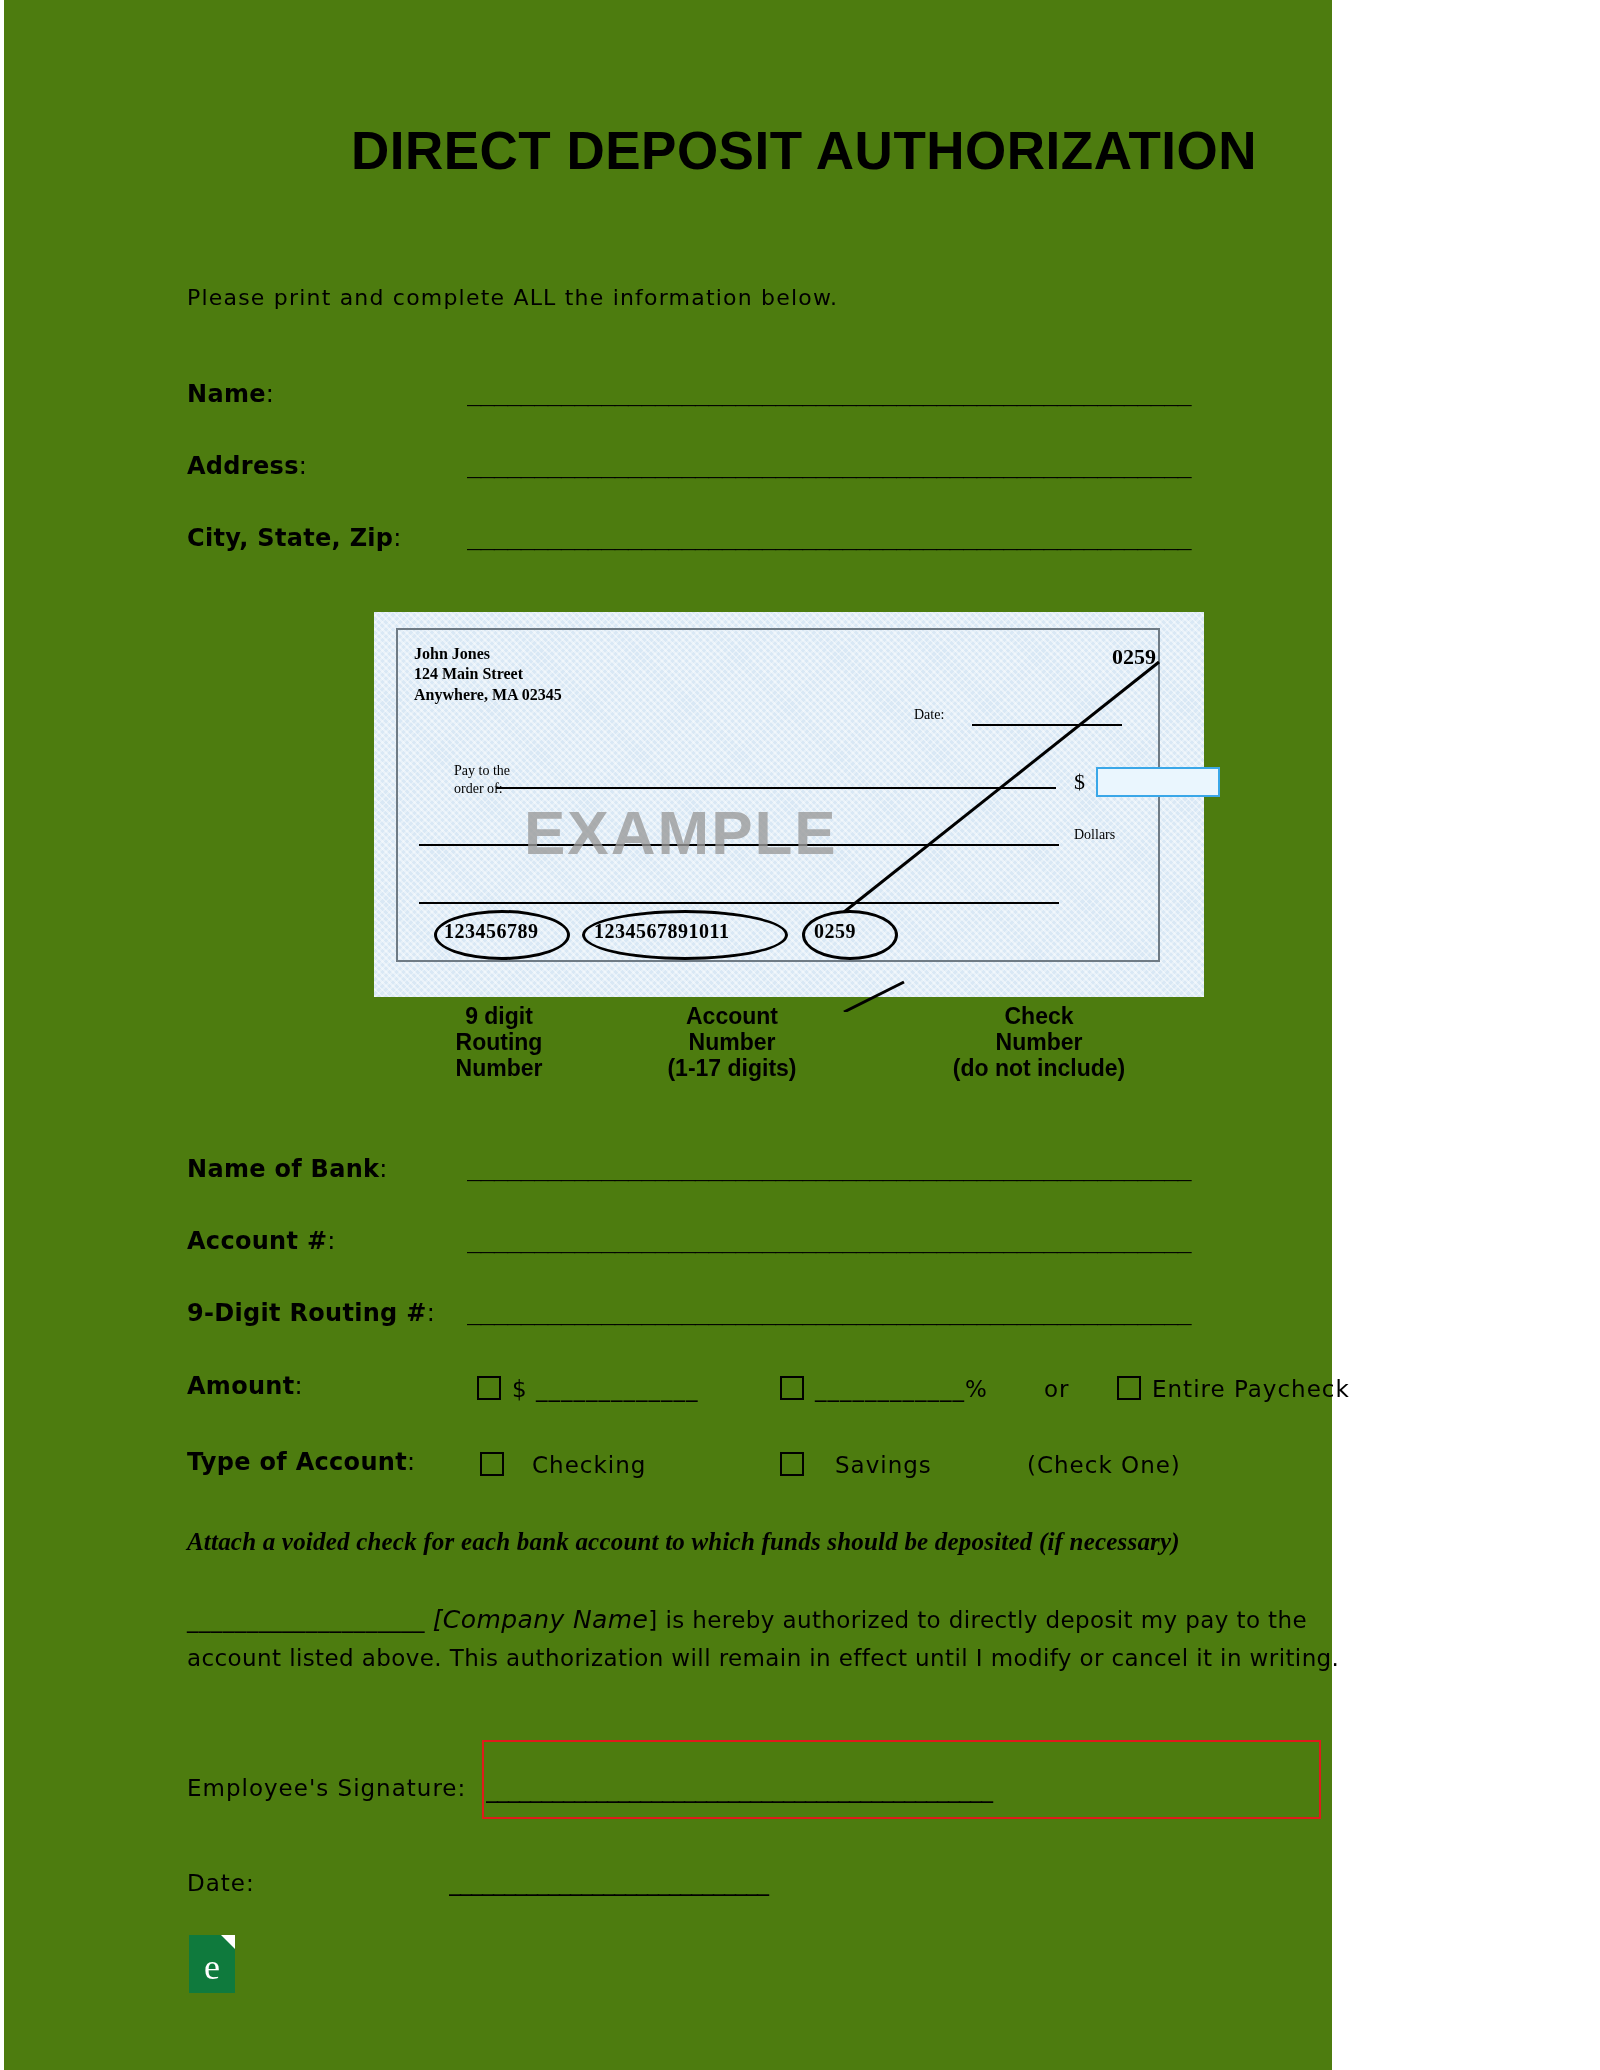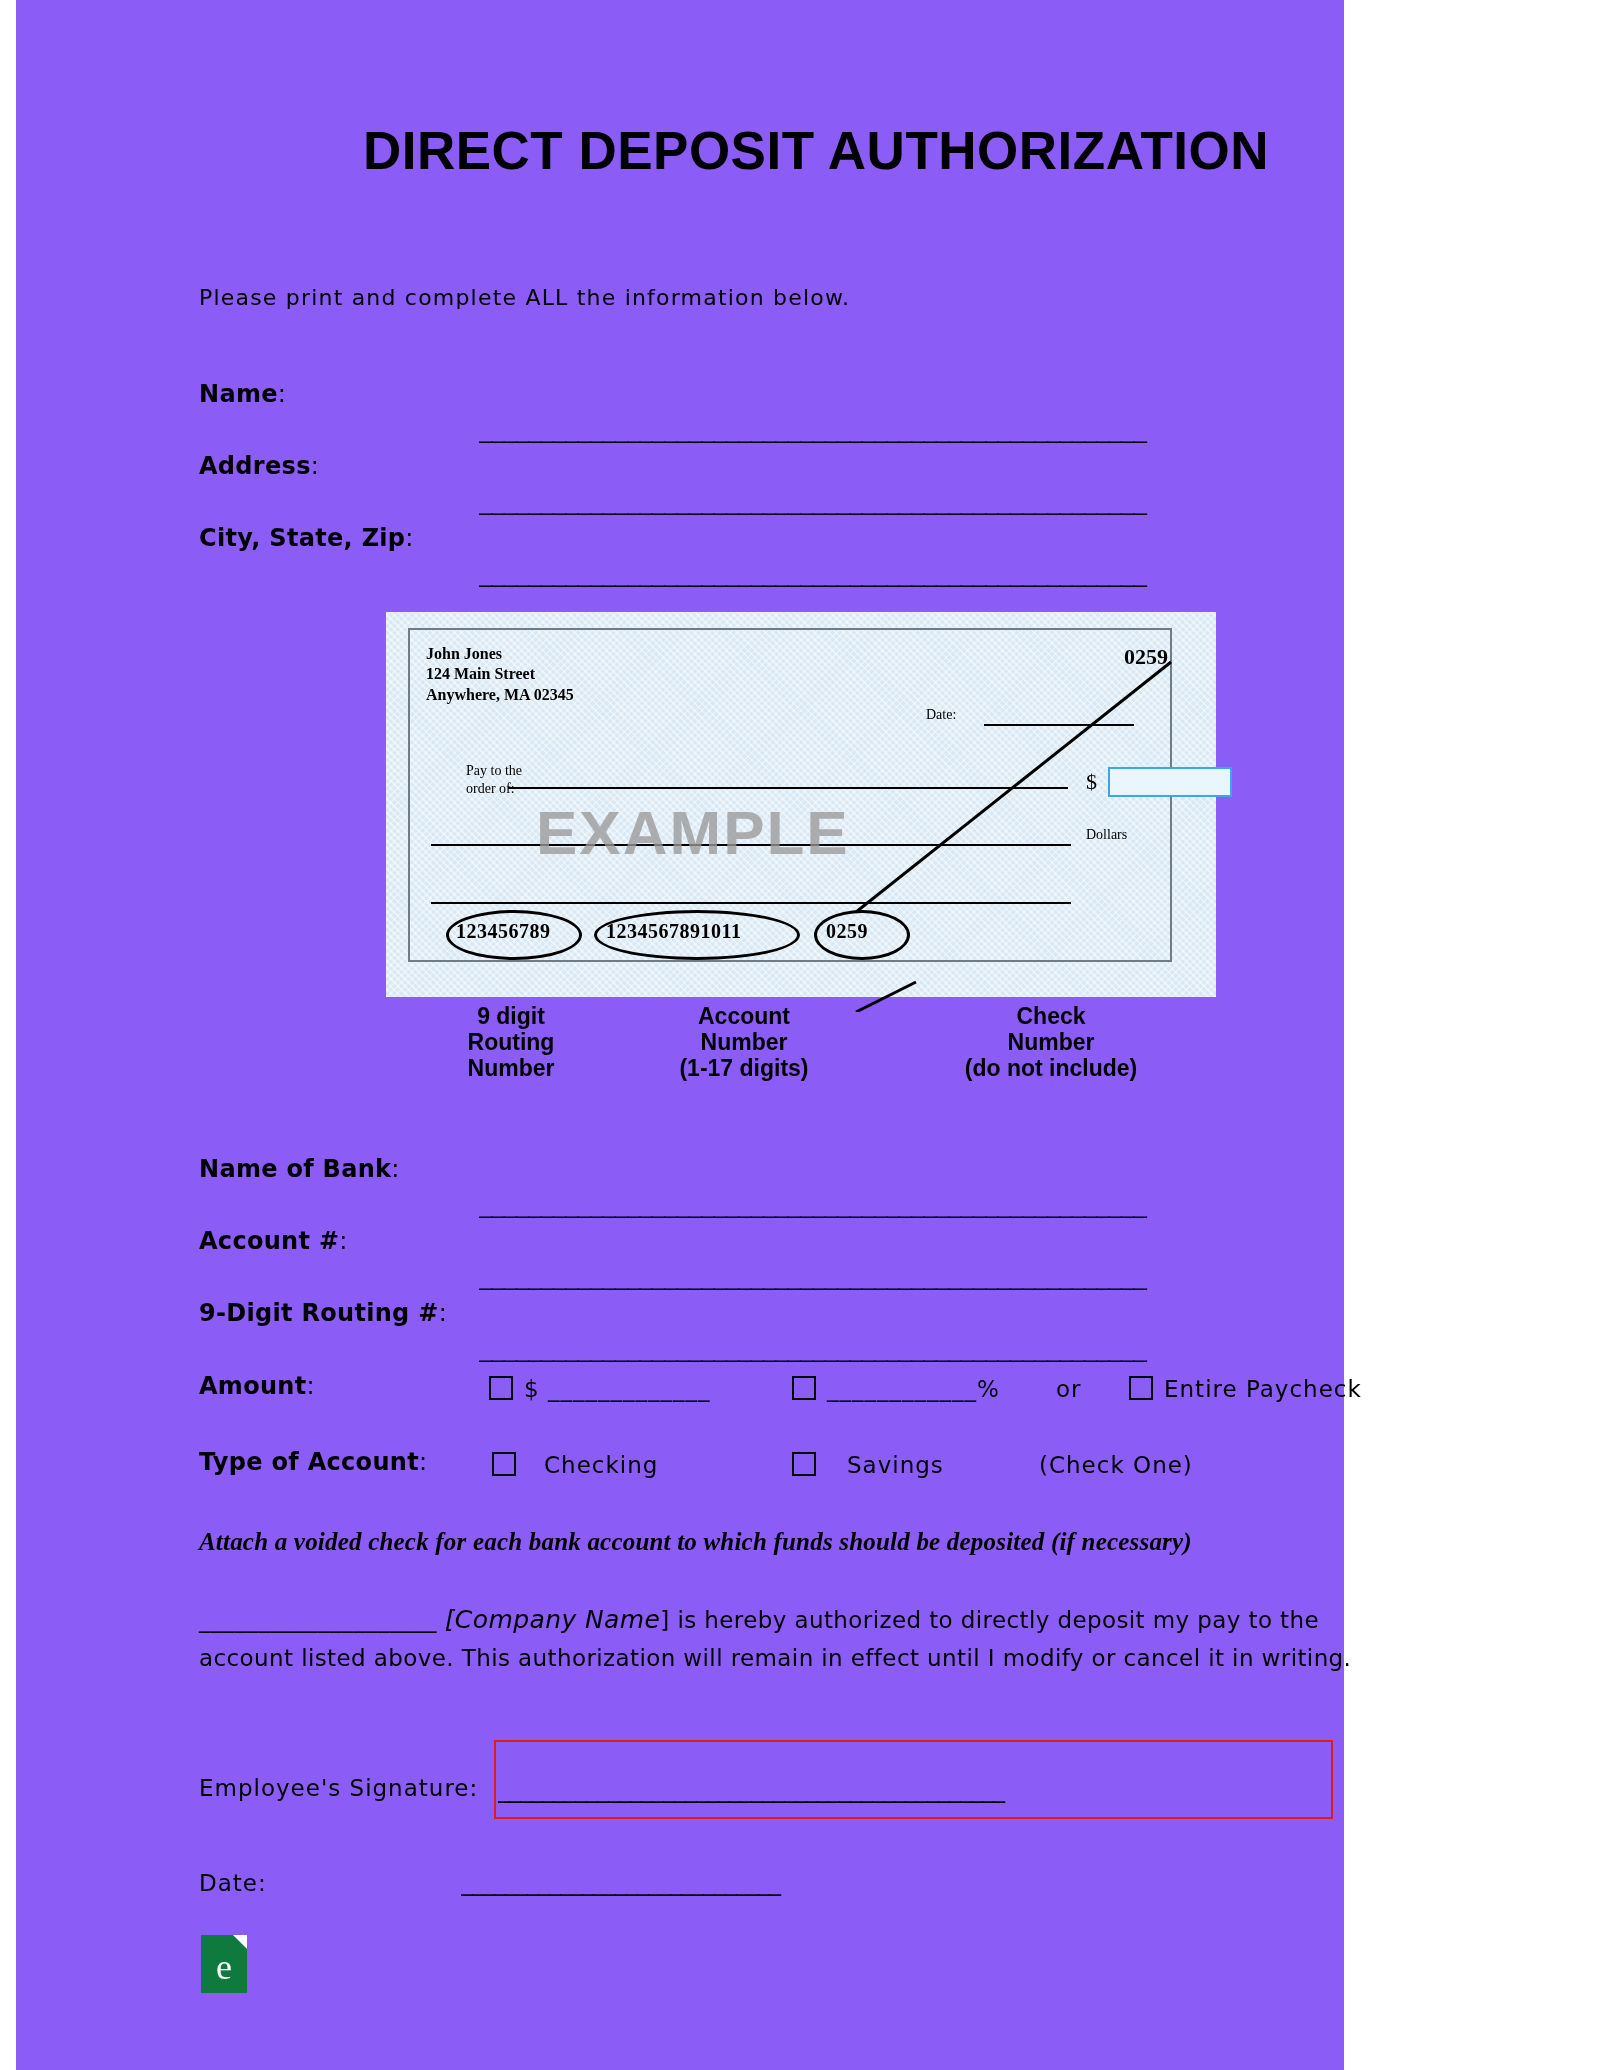--- a/index.html
+++ b/index.html
@@ -10,24 +10,24 @@
   body {
     width: 1600px;
     height: 2070px;
     font-family: "Liberation Sans", sans-serif;
     color: #000000;
     position: relative;
     overflow: hidden;
   }
   .page {
     position: absolute;
-    left: 16px; top: 0;
+    left: 4px; top: 0;
     width: 1328px;
     height: 2070px;
-    background: #8b5cf6;
+    background: #4d7c0f;
   }
   .doc-title {
     position: absolute;
     left: 0;
     top: 120px;
     width: 1600px;
     text-align: center;
     font-size: 53px;
     font-weight: bold;
     letter-spacing: 0.5px;
@@ -60,26 +60,25 @@
     letter-spacing: 0.3px;
     white-space: nowrap;
   }
   .field-label .thin {
     font-weight: normal;
   }
   .field-line {
     position: absolute;
     top: 4px;
     font-size: 24px;
-    font-family: Liberation Sans, sans-serif;
+    font-family: Liberation Mono, monospace;
     letter-spacing: -1px;
     white-space: nowrap;
     overflow: hidden;
     color: #000;
-    margin-top: 32px;
   }
 
   
   .check-figure {
     position: absolute;
     left: 370px;
     top: 612px;
     width: 830px;
     height: 480px;
   }

